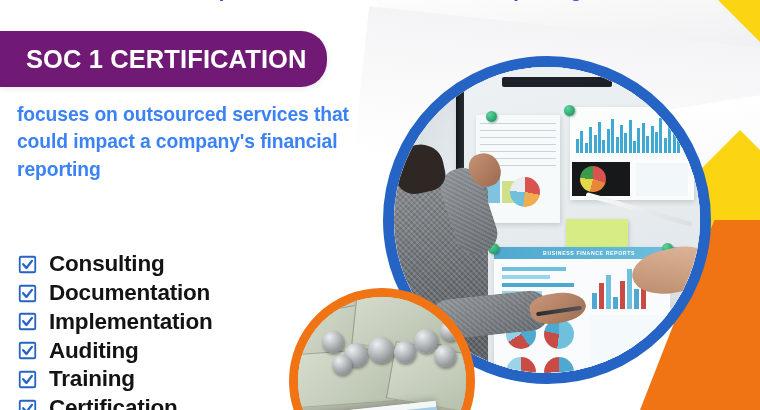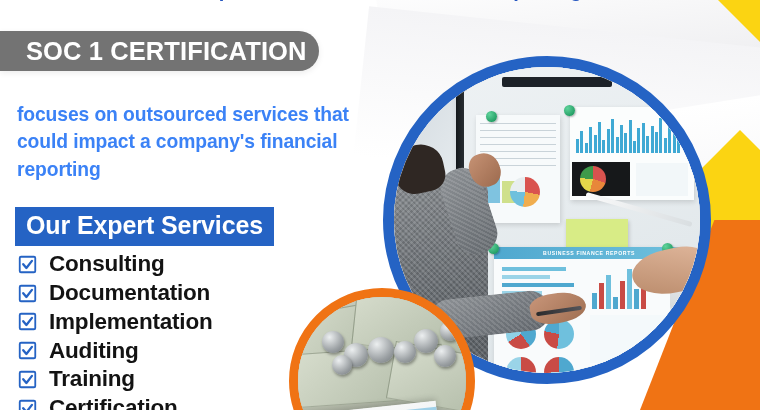--- a/index.html
+++ b/index.html
@@ -186,23 +186,23 @@
   }
   .pen-red::before { content:""; position:absolute; left:-12px; top:2.5px;
     width:14px; height:4px; background:linear-gradient(90deg,#0d0d0e,#2c2c30);
     clip-path:polygon(0 50%,100% 0,100% 100%); }
 
   
   #content { position:absolute; left:0; top:0; width:400px; height:410px; z-index:5; }
 
   #badge-soc1 {
     position:absolute; left:0; top:31px;
-    height:40px;
-    padding:0 12px 0 26px;
-    background:#737373;
+    height:56px;
+    padding:0 20px 0 26px;
+    background:#701a75;
     border-radius:0 26px 26px 0;
     display:flex; align-items:center;
     box-shadow:0 2px 6px rgba(0,0,0,.08);
   }
   #badge-soc1 .txt {
     color:#ffffff; font-size:25.5px; font-weight:700; letter-spacing:.1px;
     white-space:nowrap;
   }
 
   #desc {
@@ -376,23 +376,20 @@
 </div>
 
 <div id="content">
 
   <div id="badge-soc1">
     <span class="txt">SOC 1 CERTIFICATION</span>
   </div>
 
   <p id="desc">focuses on outsourced services that could impact a company's financial reporting</p>
 
-  <div id="heading-services">
-    <span class="txt">Our Expert Services</span>
-  </div>
 
   <div id="service-list">
 
     <div class="svc">
       <span class="cbx">
         <svg viewBox="0 0 24 24" width="19" height="19">
           <rect x="2.2" y="2.2" width="19.6" height="19.6" rx="1.6" fill="#ffffff" stroke="#2563C4" stroke-width="2.3"></rect>
           <path d="M6.6 11.6 L10.6 16.4 L17.6 7.4" fill="none" stroke="#2563C4" stroke-width="2.9" stroke-linecap="round" stroke-linejoin="round"></path>
         </svg>
       </span>

